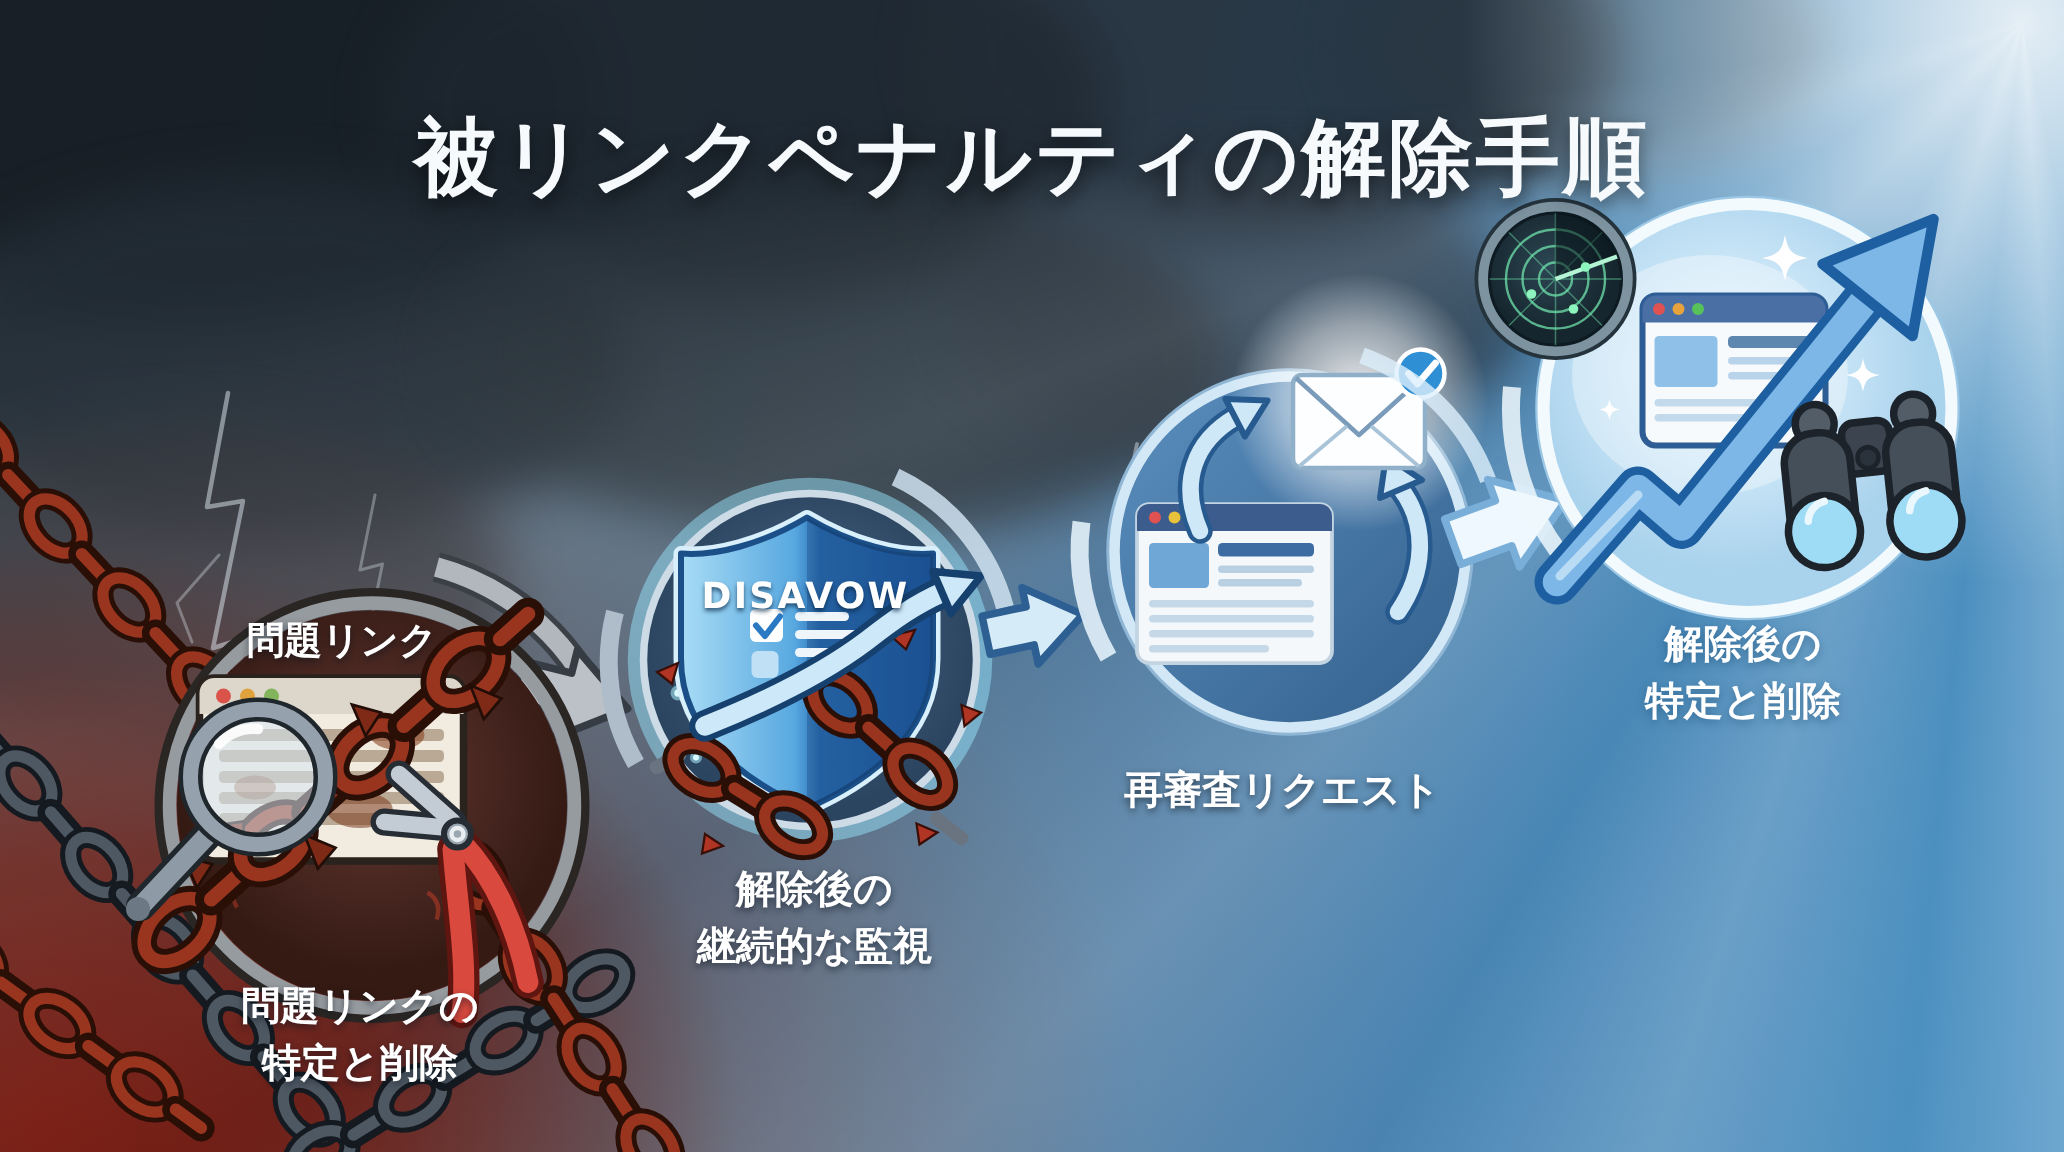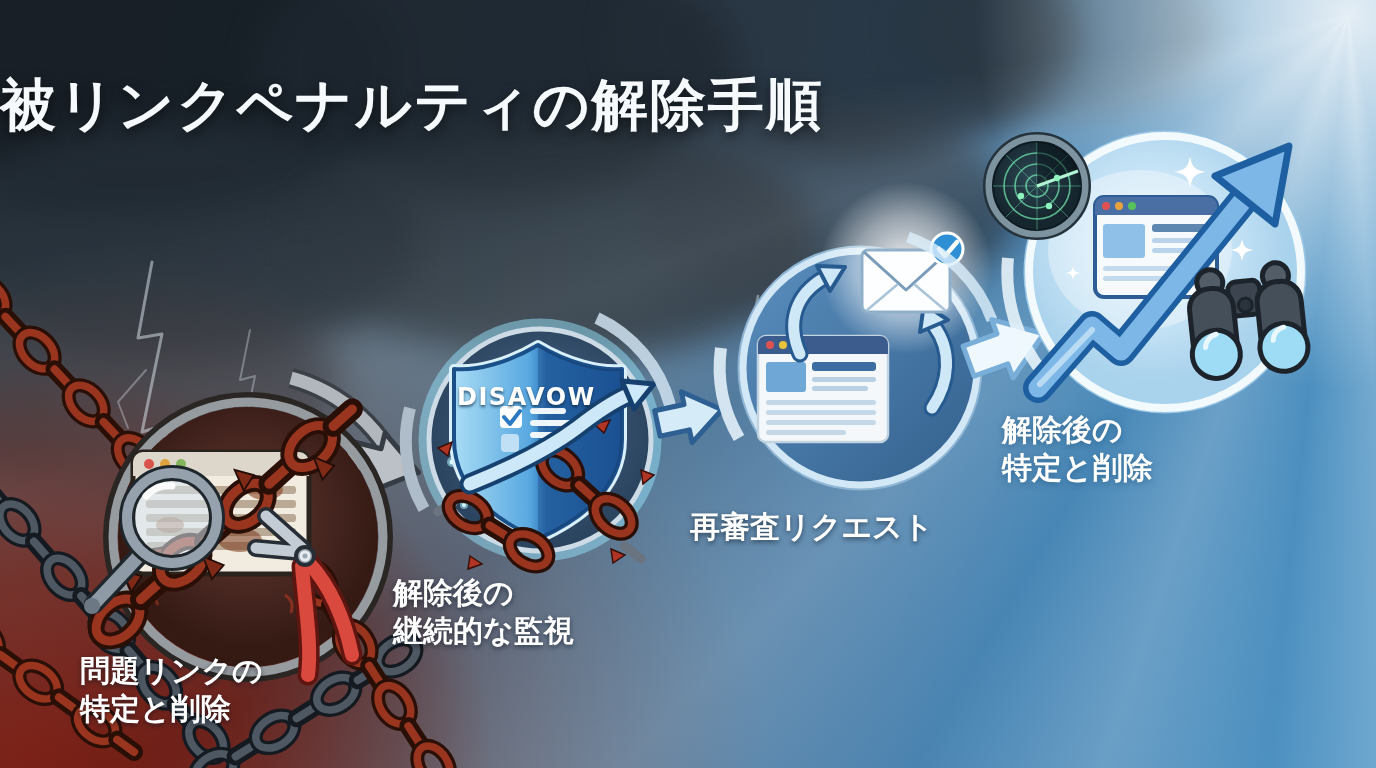--- a/index.html
+++ b/index.html
@@ -29,28 +29,28 @@
       radial-gradient(circle 520px at 98% 2%, rgba(255,255,255,.85), rgba(230,246,255,.35) 45%, transparent 72%),
       conic-gradient(from 150deg at 98% 2%,
         transparent 0 18deg, rgba(255,255,255,.22) 26deg, transparent 36deg,
         rgba(255,255,255,.18) 48deg, transparent 60deg,
         rgba(255,255,255,.15) 74deg, transparent 88deg,
         rgba(255,255,255,.10) 100deg, transparent 112deg);
   }
   svg.scene{position:absolute;inset:0;}
   .chain-red{--cOut:#2a0f07;--cMain:#99351f;}
   .chain-gray{--cOut:#141a20;--cMain:#4e5863;}
-  .txt{position:absolute;color:#fff;font-weight:700;text-align:left;
+  .txt{position:absolute;color:#fff;font-weight:700;text-align:center;
        text-shadow:0 2px 5px rgba(8,18,30,.6);white-space:nowrap;}
   .title{left:0;right:0;top:30px;font-size:56px;letter-spacing:2px;color:#f6fafd;
          text-shadow:0 4px 12px rgba(0,0,0,.55);}
   .badge1{left:118px;top:410px;width:220px;font-size:25px;}
   .disavow{left:457px;top:383px;width:160px;font-size:24px;letter-spacing:1.5px;
            text-shadow:0 2px 3px rgba(10,40,70,.7);}
-  .caption span{display:block;line-height:38px;font-size:30px;}
+  .caption span{display:block;line-height:38px;font-size:26px;}
   .cap1{left:80px;top:652px;width:320px;}
   .cap2{left:393px;top:574px;width:300px;}
   .cap3{left:690px;top:508px;width:330px;}
   .cap4{left:1002px;top:411px;width:320px;text-shadow:0 2px 6px rgba(30,80,120,.55);}
 </style>
 </head>
 <body>
 
 <div class="stage">
 
@@ -393,20 +393,21 @@
         <circle cx="-34" cy="30" r="24" fill="#9edcf6" stroke="#1c232a" stroke-width="5"></circle>
         <circle cx="34" cy="30" r="24" fill="#9edcf6" stroke="#1c232a" stroke-width="5"></circle>
         <path d="M-44,22 a14,14 0 0 1 12,-12" stroke="#eaf7fd" stroke-width="5" fill="none" stroke-linecap="round"></path>
         <path d="M24,22 a14,14 0 0 1 12,-12" stroke="#eaf7fd" stroke-width="5" fill="none" stroke-linecap="round"></path>
         <circle cx="0" cy="-16" r="7" fill="#2a323b" stroke="#1c232a" stroke-width="3"></circle>
       </g>
     </g>
   </svg>
 
   <h1 class="txt title">被リンクペナルティの解除手順</h1>
+  <div class="txt badge1">問題リンク</div>
   <div class="txt disavow">DISAVOW</div>
   <div class="txt caption cap1">
     <span>問題リンクの</span>
     <span>特定と削除</span>
   </div>
   <div class="txt caption cap2">
     <span>解除後の</span>
     <span>継続的な監視</span>
   </div>
   <div class="txt caption cap3">

